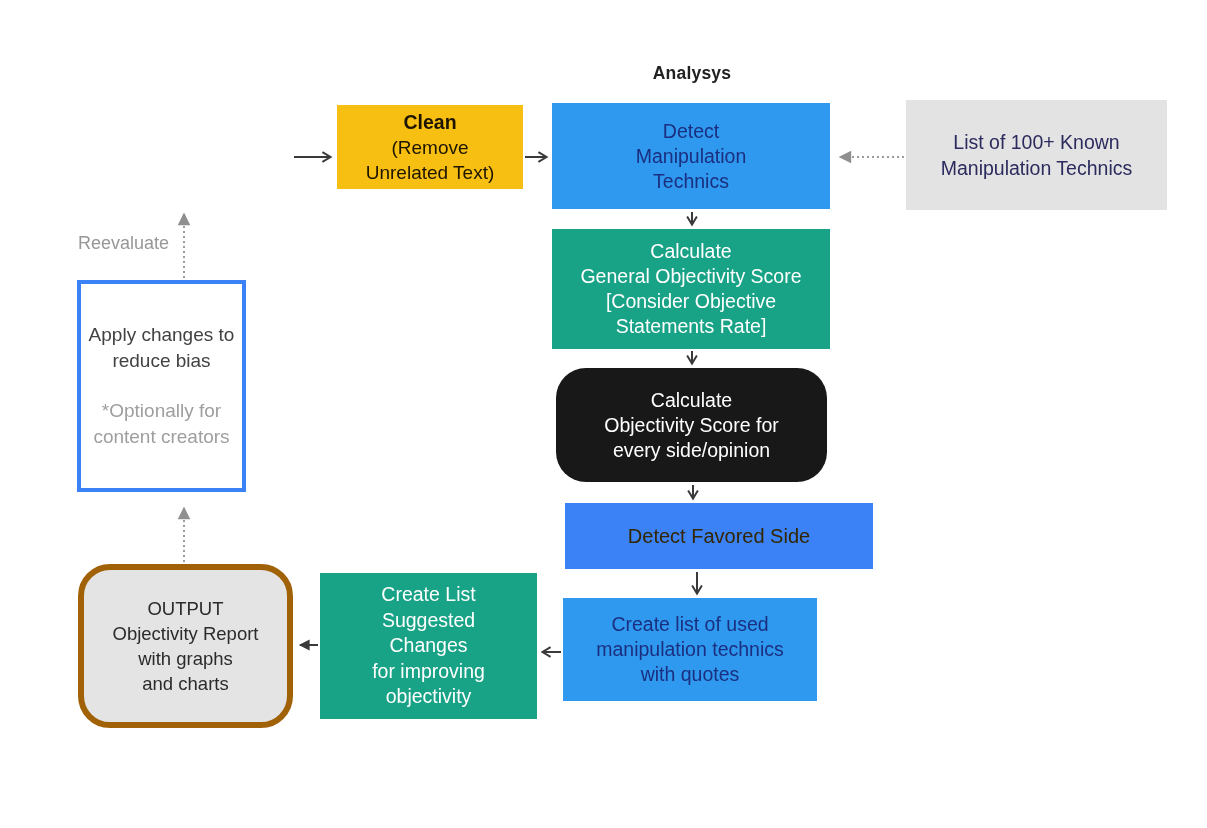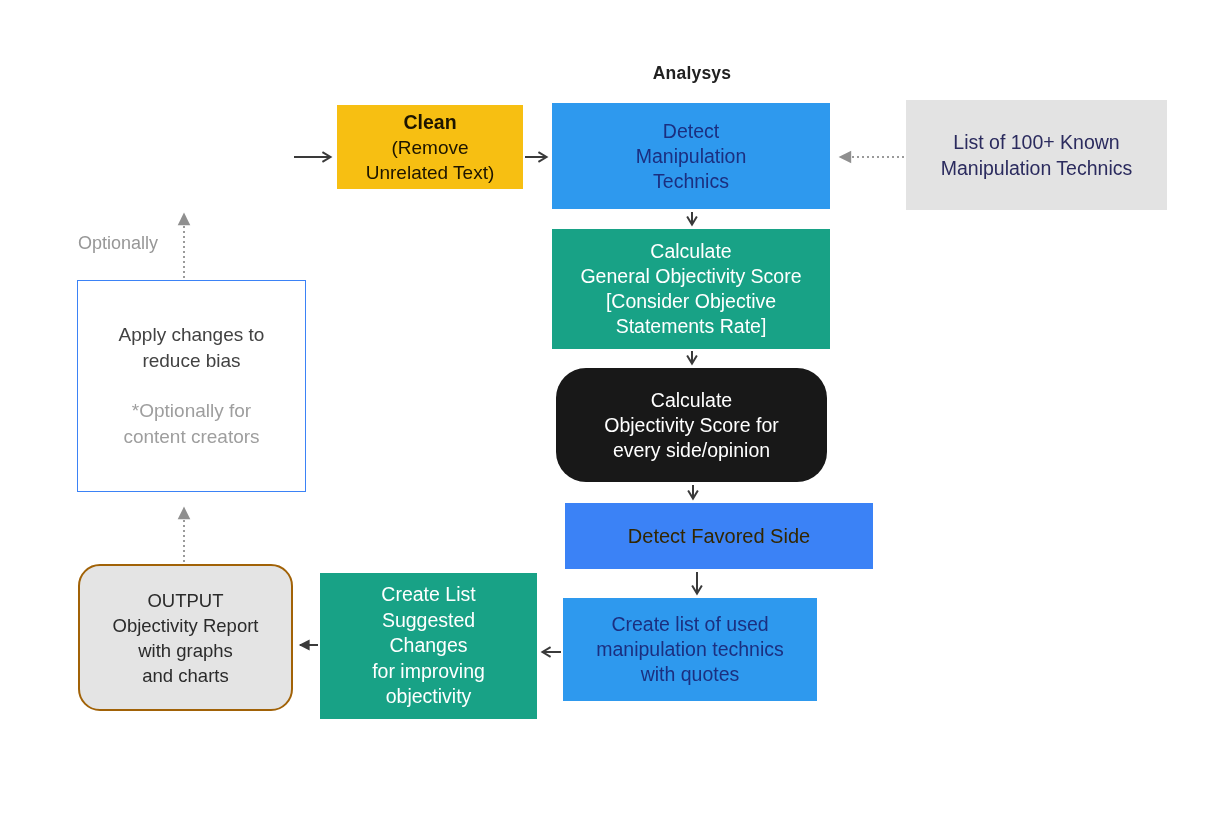--- a/index.html
+++ b/index.html
@@ -109,32 +109,32 @@
     line-height: 25px;
   }
   .n-suggested {
     left: 320px; top: 573px; width: 217px; height: 146px;
     background: #18A286;
     color: #ffffff;
     font-size: 19.5px;
     line-height: 25.5px;
   }
   .n-output {
-    left: 78px; top: 564px; width: 215px; height: 147px;
+    left: 78px; top: 564px; width: 215px; height: 164px;
     background: #E4E4E4;
-    border: 2px solid #a16207;
-    border-radius: 22px;
+    border: 6px solid #a16207;
+    border-radius: 32px;
     color: #2B2B2B;
     font-size: 18.5px;
     line-height: 25px;
   }
   .n-apply {
-    left: 77px; top: 280px; width: 229px; height: 212px;
+    left: 77px; top: 280px; width: 169px; height: 212px;
     background: #ffffff;
-    border: 1px solid #3b82f6;
+    border: 4px solid #3b82f6;
     color: #424242;
     font-size: 19px;
     line-height: 26px;
   }
   .n-apply .apply-note {
     margin-top: 24px;
     color: #9E9E9E;
   }
 </style>
 </head>
@@ -166,21 +166,21 @@
     <line x1="318" y1="645" x2="300" y2="645" stroke="#3A3A3A" stroke-width="2" marker-end="url(#triDark)"></line>
     <line x1="184" y1="562" x2="184" y2="508" stroke="#9A9A9A" stroke-width="2" stroke-dasharray="2 3" marker-end="url(#triGray)"></line>
     <line x1="184" y1="278" x2="184" y2="214" stroke="#9A9A9A" stroke-width="2" stroke-dasharray="2 3" marker-end="url(#triGray)"></line>
   </svg>
 
   <div class="floating-label lbl-analysys">
     <span class="txt">Analysys</span>
   </div>
 
   <div class="floating-label lbl-reevaluate">
-    <span class="txt">Optionally</span>
+    <span class="txt">Reevaluate</span>
   </div>
 
 
   <div class="node n-clean">
     <span class="txt clean-title">Clean</span>
     <span class="txt">(Remove
 Unrelated Text)</span>
   </div>
 
   <div class="node n-detect">

